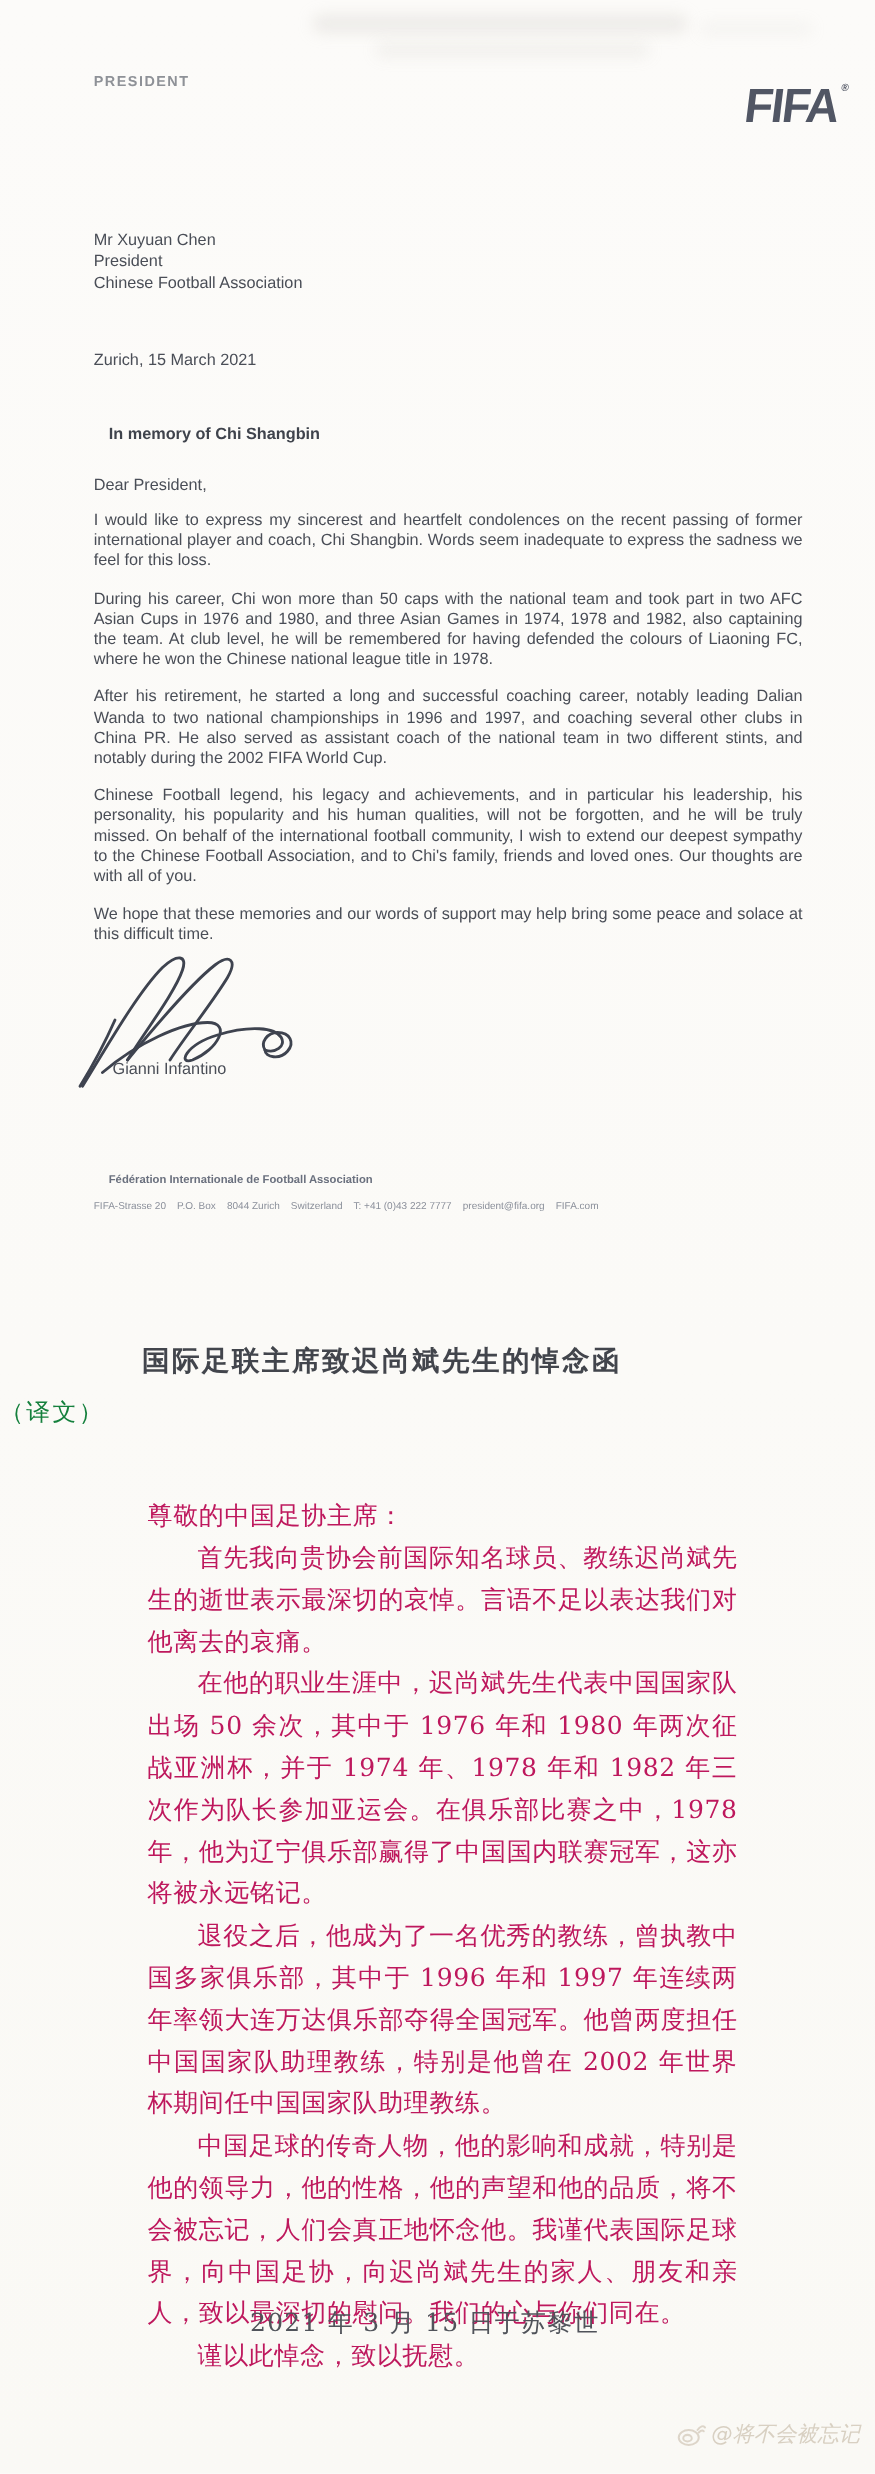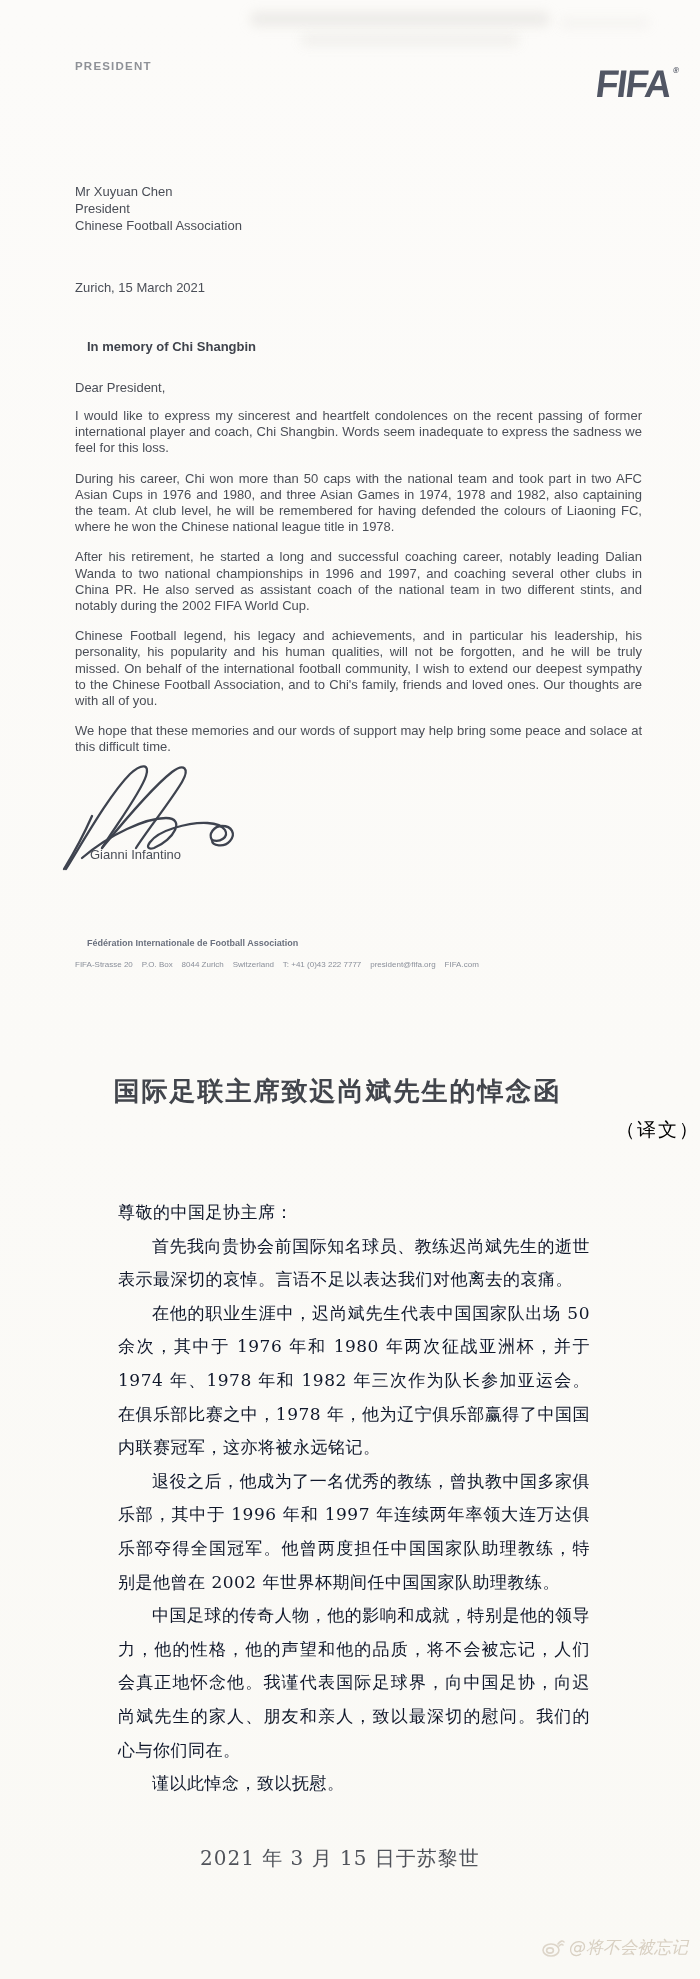--- a/index.html
+++ b/index.html
@@ -49,29 +49,29 @@
   .signer-name{position:absolute;left:90px;top:847px;font-size:13px;color:#4a4e57;}
 
   .letter-footer{position:absolute;left:75px;top:926px;width:560px;}
   .footer-org{font-size:9px;font-weight:700;color:#6a707e;margin:12px;}
   .footer-address{font-size:8px;color:#8a8f9a;margin:2px 0 0 0;white-space:pre;}
 
   
   .cjk{font-family:"DejaVu Serif","Liberation Serif",serif;}
   .trans-title{
     position:absolute;left:0;top:1074px;width:611px;text-align:center;
-    font-size:26px;font-weight:700;letter-spacing:2px;color:#42454c;margin-left:32px;
+    font-size:22px;font-weight:700;letter-spacing:2px;color:#42454c;
   }
   .trans-subtitle{
-    position:absolute;left:0;top:1117px;width:700px;text-align:right;
-    font-size:19px;color:#000000;letter-spacing:2px;
+    position:absolute;left:0;top:1117px;width:700px;text-align:left;
+    font-size:19px;color:#15803d;letter-spacing:2px;
   }
   .trans-body{
     position:absolute;left:118px;top:1196px;width:472px;
-    font-size:17px;line-height:33.6px;color:#0f172a;
+    font-size:20px;line-height:33.6px;color:#be185d;
     text-align:justify;letter-spacing:0.5px;
   }
   .trans-body p{margin:0;}
   .trans-body p.indent{text-indent:2em;}
   .trans-signer{
     position:absolute;left:230px;top:1808px;width:330px;text-align:center;
     font-size:20px;color:#50535a;letter-spacing:1px;
   }
   .trans-date{
     position:absolute;left:200px;top:1845px;width:380px;text-align:left;

